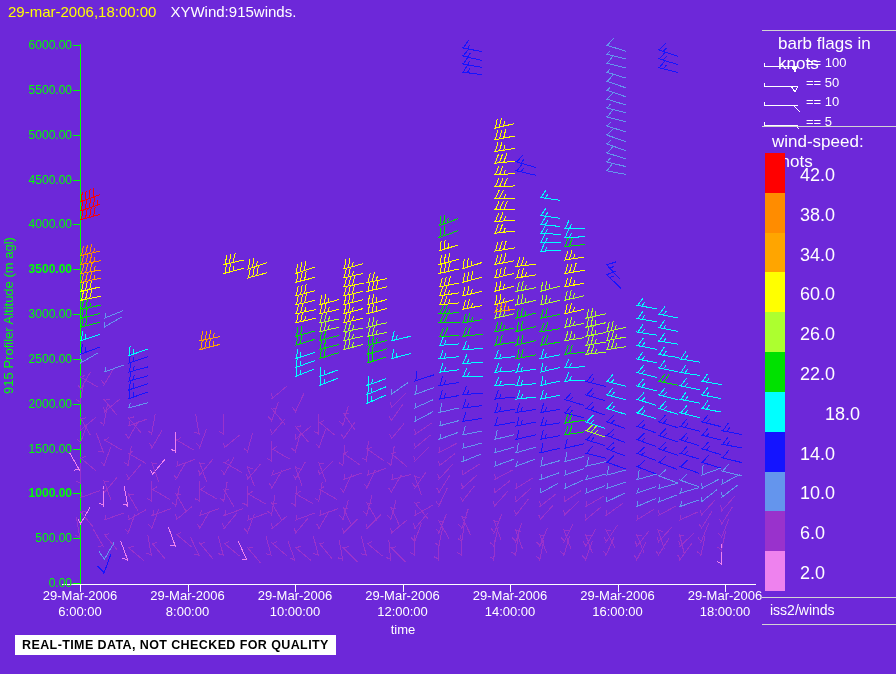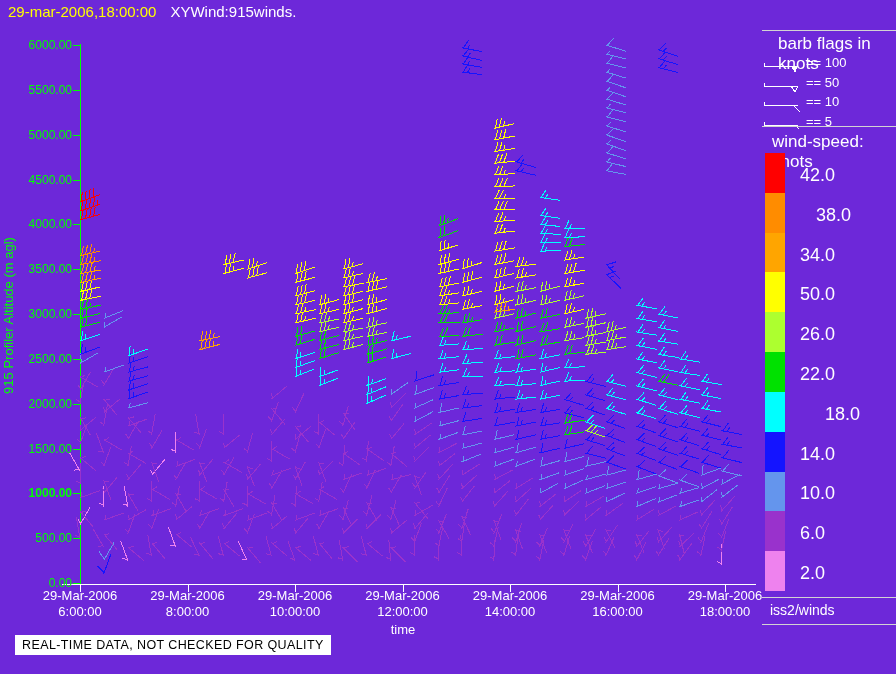--- a/index.html
+++ b/index.html
@@ -19,21 +19,21 @@
   .panel-line{position:absolute;left:762px;width:134px;height:1px;background:#d3d3d3;}
   .panel-text{position:absolute;color:#fff;font-size:17px;}
   .legend-row{position:absolute;left:762px;height:20px;color:#fff;font-size:13px;}
   .legend-row svg{position:absolute;left:0;top:0;}
   .legend-label{position:absolute;left:44px;top:1px;white-space:pre;}
   #colorbar{position:absolute;left:765px;top:153px;width:20px;height:438px;
             display:flex;flex-direction:column;}
   #colorbar div{flex:1;}
   .cbar-label{position:absolute;left:800px;width:60px;color:#fff;font-size:18px;}
   #banner{position:absolute;left:15px;top:635px;background:#fff;color:#000;
-          font-size:12.5px;padding:3px 7px 3px 7px;letter-spacing:0.4px;}
+          font-size:12.5px;padding:3px 7px 3px 7px;letter-spacing:0.4px;font-weight:bold;}
   #watermark{position:absolute;left:770px;top:602px;color:#fff;font-size:14px;}
 </style>
 </head>
 <body>
 
 <div id="app">
   <div id="title-bar"><span id="title-date">29-mar-2006,18:00:00</span><span id="title-plot">XYWind:915winds.</span></div>
 
   <svg id="plot-svg" width="896" height="674" shape-rendering="crispEdges">
       <line x1="80.5" y1="44" x2="80.5" y2="584" stroke="#00ff00" stroke-width="1"></line>
@@ -2661,21 +2661,21 @@
   <div class="panel-line" style="top:597px"></div>
   <div id="watermark">iss2/winds</div>
   <div class="panel-line" style="top:624px"></div>
 
   <div id="banner">REAL-TIME DATA, NOT CHECKED FOR QUALITY</div>
 <div class="ytick" style="top: 38px;">6000.00</div>
     <div class="ytick" style="top: 82.8333px;">5500.00</div>
     <div class="ytick" style="top: 127.667px;">5000.00</div>
     <div class="ytick" style="top: 172.5px;">4500.00</div>
     <div class="ytick" style="top: 217.333px;">4000.00</div>
-    <div class="ytick" style="top: 262.167px;">3500.00</div>
+    <div class="ytick" style="top: 262.167px; font-weight: bold;">3500.00</div>
     <div class="ytick" style="top: 307px;">3000.00</div>
     <div class="ytick" style="top: 351.833px;">2500.00</div>
     <div class="ytick" style="top: 396.667px;">2000.00</div>
     <div class="ytick" style="top: 441.5px;">1500.00</div>
     <div class="ytick" style="top: 486.333px; font-weight: bold;">1000.00</div>
     <div class="ytick" style="top: 531.167px;">500.00</div>
     <div class="ytick" style="top: 576px;">0.00</div>
     <div class="xtick" style="left: 20px; top: 588px;">
       <div>29-Mar-2006</div>
       <div>6:00:00</div>
@@ -2698,23 +2698,23 @@
     </div>
     <div class="xtick" style="left: 557.5px; top: 588px;">
       <div>29-Mar-2006</div>
       <div>16:00:00</div>
     </div>
     <div class="xtick" style="left: 665px; top: 588px;">
       <div>29-Mar-2006</div>
       <div>18:00:00</div>
     </div>
     <div class="cbar-label" style="top: 164.909px;">42.0</div>
-    <div class="cbar-label" style="top: 204.727px; margin-left: 16px;">38.0</div>
+    <div class="cbar-label" style="top: 204.727px;">38.0</div>
     <div class="cbar-label" style="top: 244.545px;">34.0</div>
-    <div class="cbar-label" style="top: 284.364px;">50.0</div>
+    <div class="cbar-label" style="top: 284.364px;">60.0</div>
     <div class="cbar-label" style="top: 324.182px;">26.0</div>
     <div class="cbar-label" style="top: 364px;">22.0</div>
     <div class="cbar-label" style="top: 403.818px; text-align: right;">18.0</div>
     <div class="cbar-label" style="top: 443.636px;">14.0</div>
     <div class="cbar-label" style="top: 483.455px;">10.0</div>
     <div class="cbar-label" style="top: 523.273px;">6.0</div>
     <div class="cbar-label" style="top: 563.091px;">2.0</div>
   </div>
 
 </body></html>

